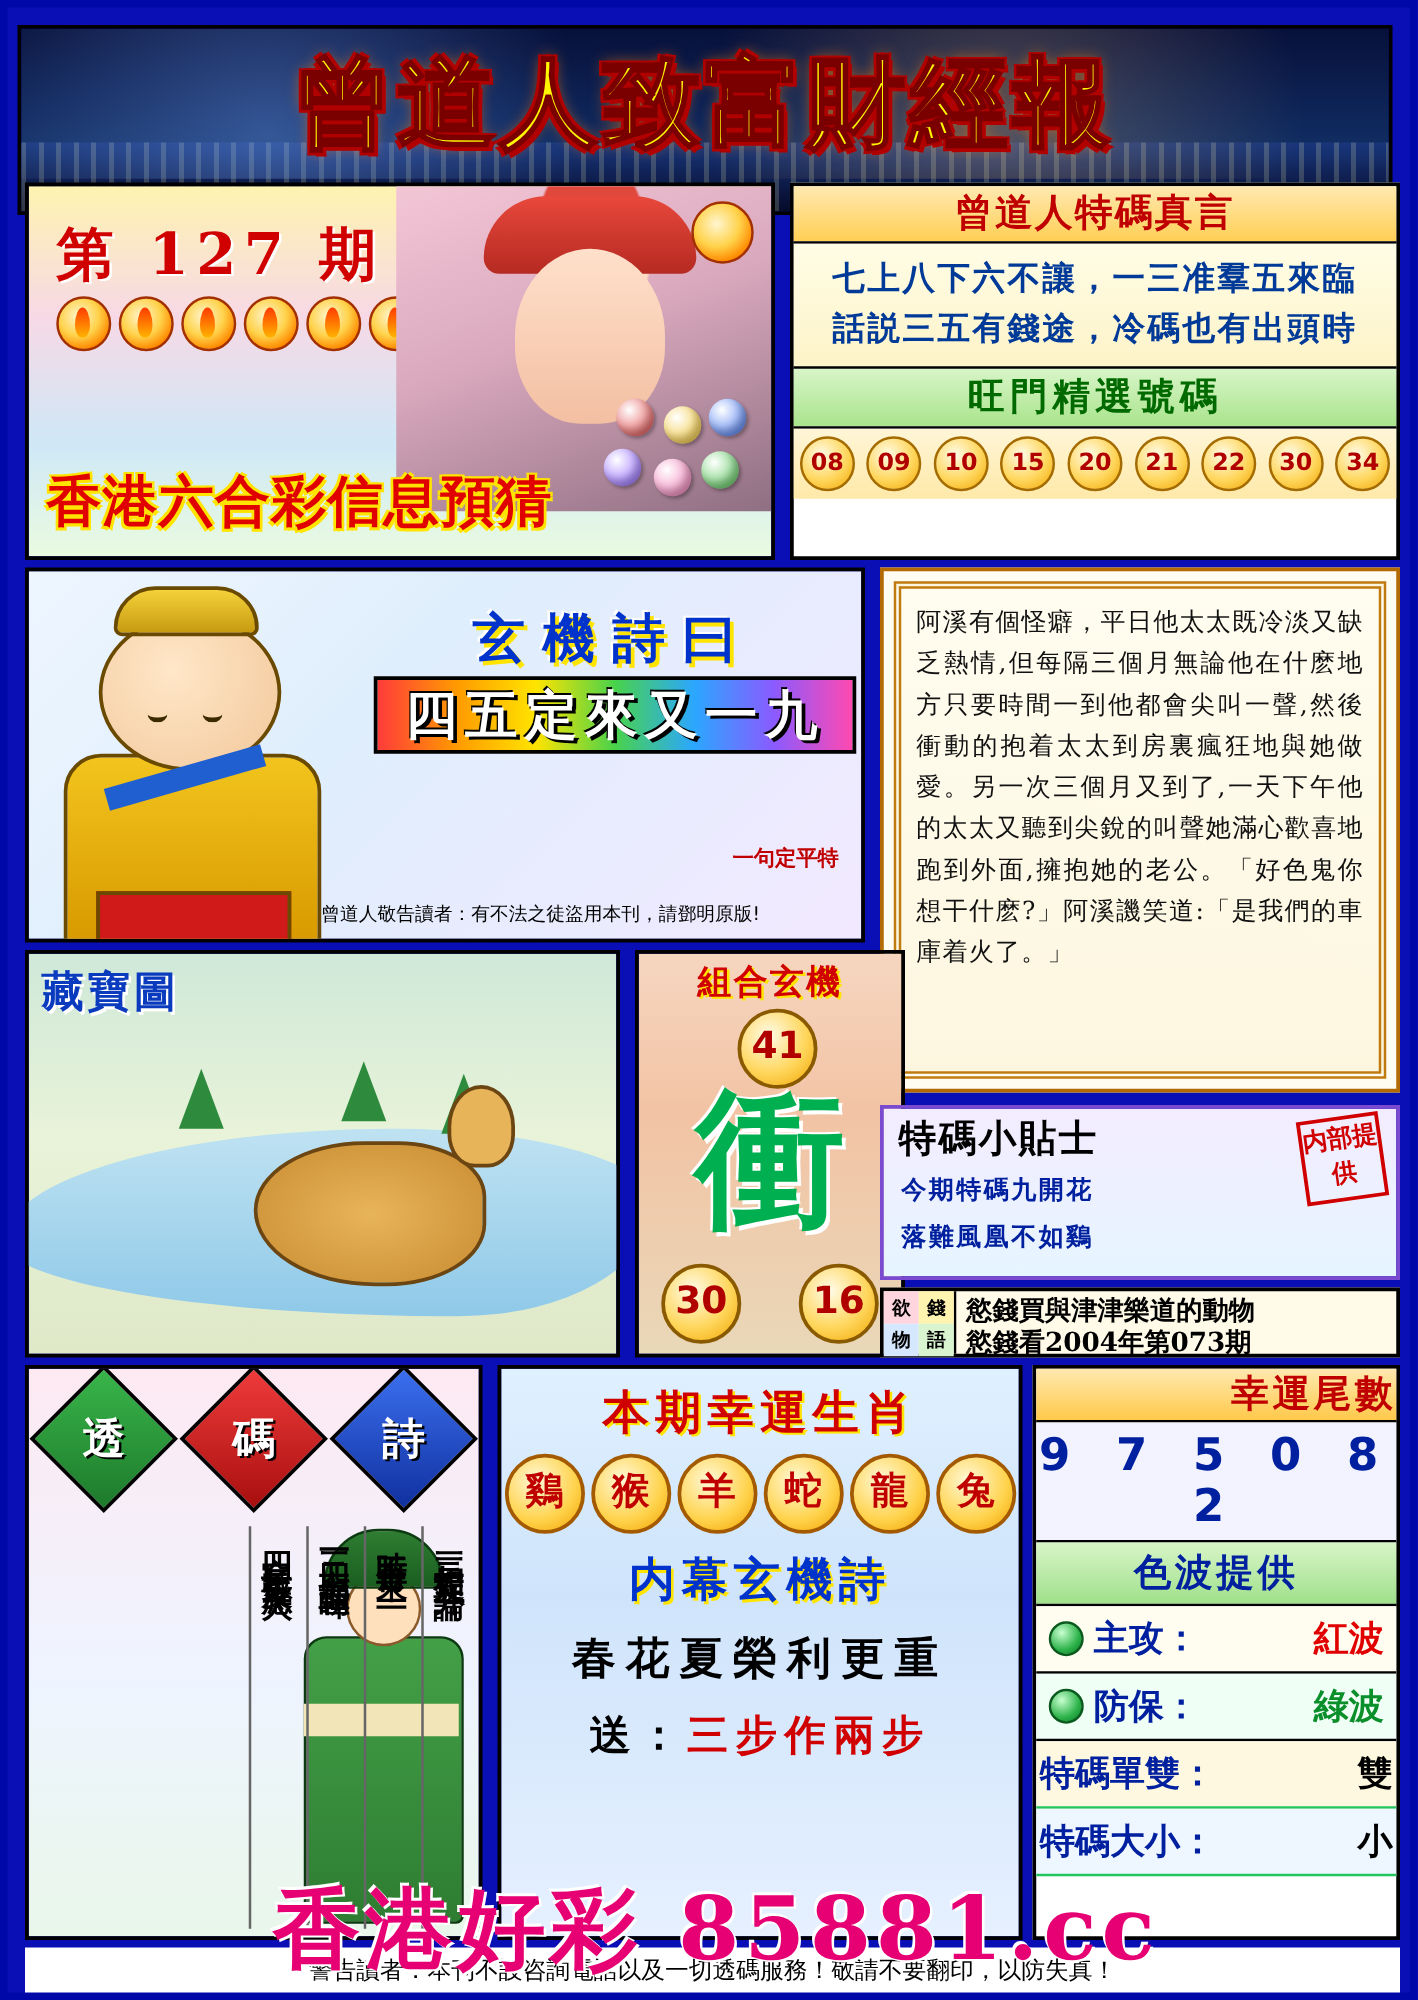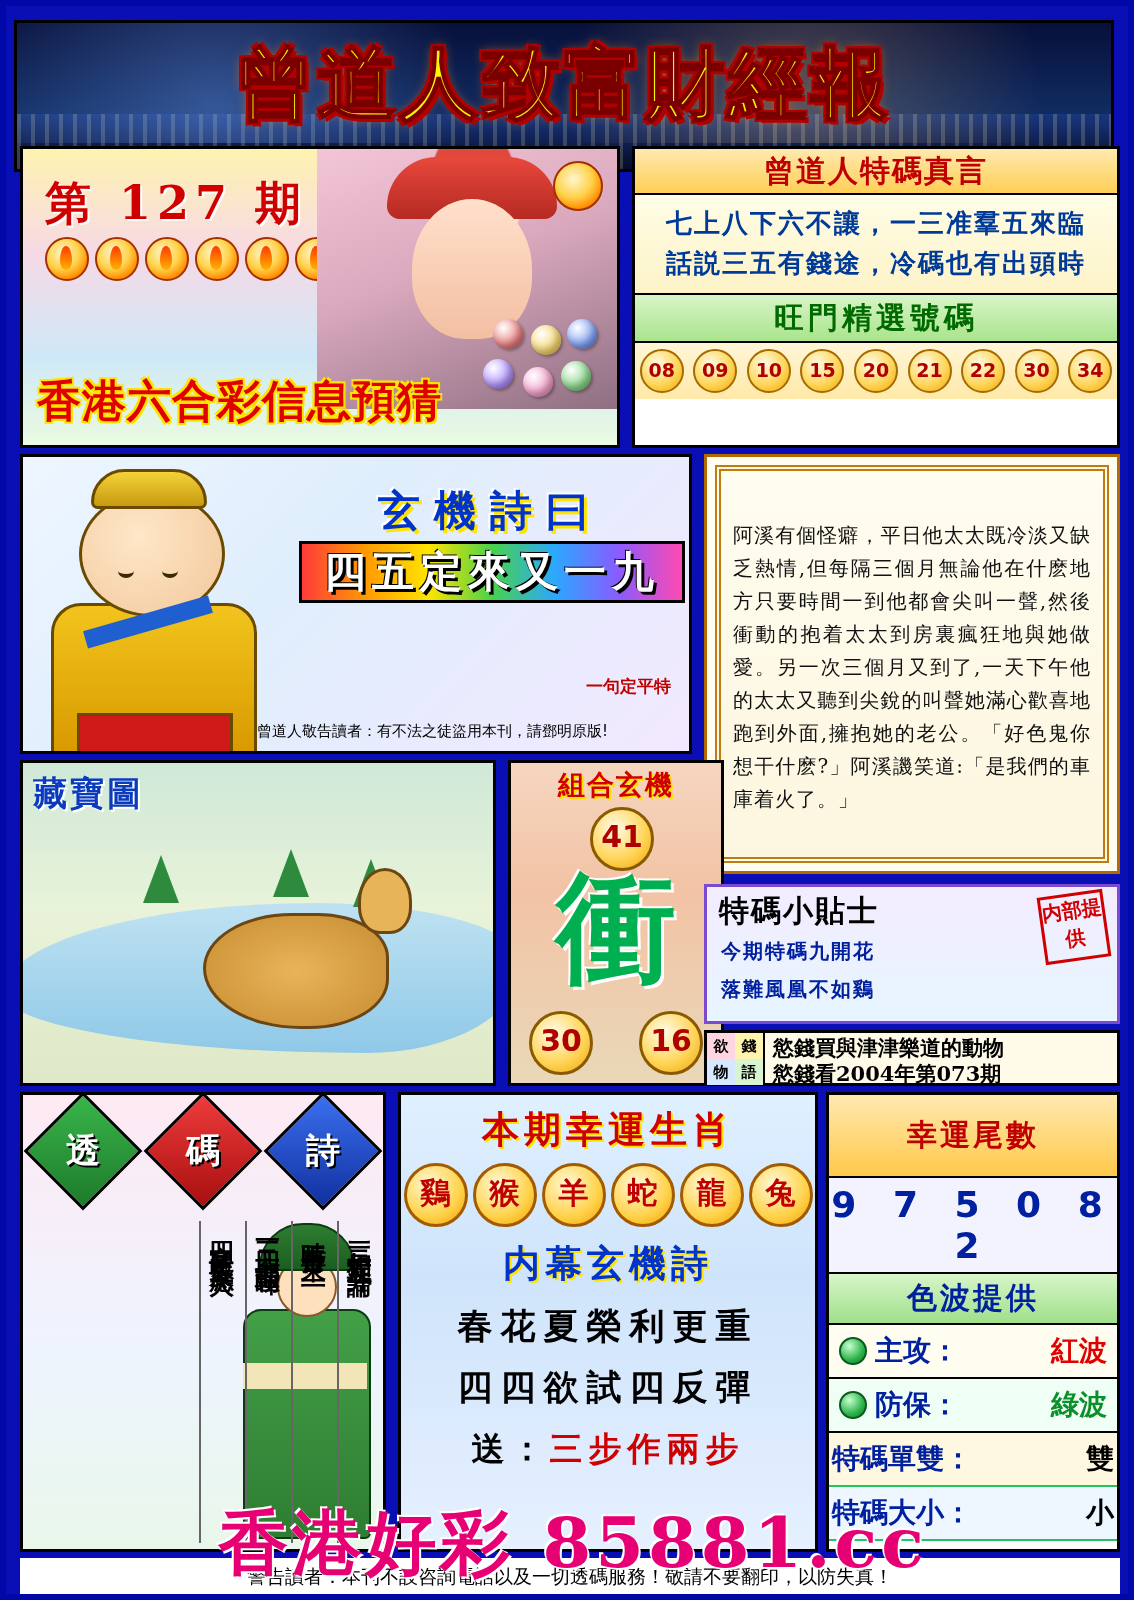--- a/index.html
+++ b/index.html
@@ -178,21 +178,20 @@
     background:linear-gradient(180deg,#fffdf0,#fdf6df);
   }
   .humor-title{
     text-align:center;font-size:27px;font-weight:bold;color:#000;
     font-family:"DejaVu Serif","Liberation Serif",serif;letter-spacing:2px;margin-bottom:6px;
   }
   .humor-title small{font-size:16px;}
   .humor-text{
     font-size:20px;line-height:33px;text-align:justify;color:#111;letter-spacing:1px;
     font-family:"DejaVu Serif","Liberation Serif",serif;
-    margin-top:38px;
   }
   
   .row4{position:absolute;left:14px;top:754px;width:1100px;height:326px;}
   .treasure{
     position:absolute;left:0;top:0;width:476px;height:326px;
     border:3px solid #000;box-sizing:border-box;
     background:linear-gradient(180deg,#cfe8d8 0%,#e8f3d9 45%,#dfe9c8 100%);
     overflow:hidden;
   }
   .tr-label{
@@ -339,22 +338,22 @@
     font-family:"DejaVu Serif","Liberation Serif",serif;color:#000;
   }
   .c5-last b{color:#d10000;}
   .right5{
     position:absolute;left:806px;top:0;width:294px;height:460px;
     border:3px solid #000;box-sizing:border-box;background:#fff;
     display:flex;flex-direction:column;
   }
   .r5-h{
     background:linear-gradient(180deg,#ffe9b0,#ffc94a);
-    border-bottom:2px solid #000;text-align:center;
-    font-size:30px;font-weight:bold;color:#c00000;padding:20px 0;
+    border-bottom:2px solid #000;text-align:right;
+    font-size:30px;font-weight:bold;color:#c00000;padding:0 0;
     font-family:"DejaVu Serif","Liberation Serif",serif;letter-spacing:3px;
   }
   .r5-digits{
     background:#f3f3ff;text-align:center;font-size:36px;font-weight:bold;
     letter-spacing:12px;color:#00209f;padding:6px 0;border-bottom:2px solid #000;
     font-family:"DejaVu Sans","Liberation Sans",sans-serif;
   }
   .r5-h2{
     background:linear-gradient(180deg,#d8f5c8,#9fe08a);
     border-bottom:2px solid #000;text-align:center;
@@ -548,21 +547,20 @@
       <div class="zodiacs">
         <div class="zod">鷄</div>
         <div class="zod">猴</div>
         <div class="zod">羊</div>
         <div class="zod">蛇</div>
         <div class="zod">龍</div>
         <div class="zod">兔</div>
       </div>
       <div class="c5-title2">内幕玄機詩</div>
       <div class="c5-line">春花夏榮利更重</div>
-      <div class="c5-line">四四欲試四反彈</div>
       <div class="c5-last">
         <span>送：</span><b>三步作兩步</b>
       </div>
     </div>
 
     <div class="right5">
       <div class="r5-h">幸運尾數</div>
       <div class="r5-digits">9 7 5 0 8 2</div>
       <div class="r5-h2">色波提供</div>
       <div class="r5-row">

